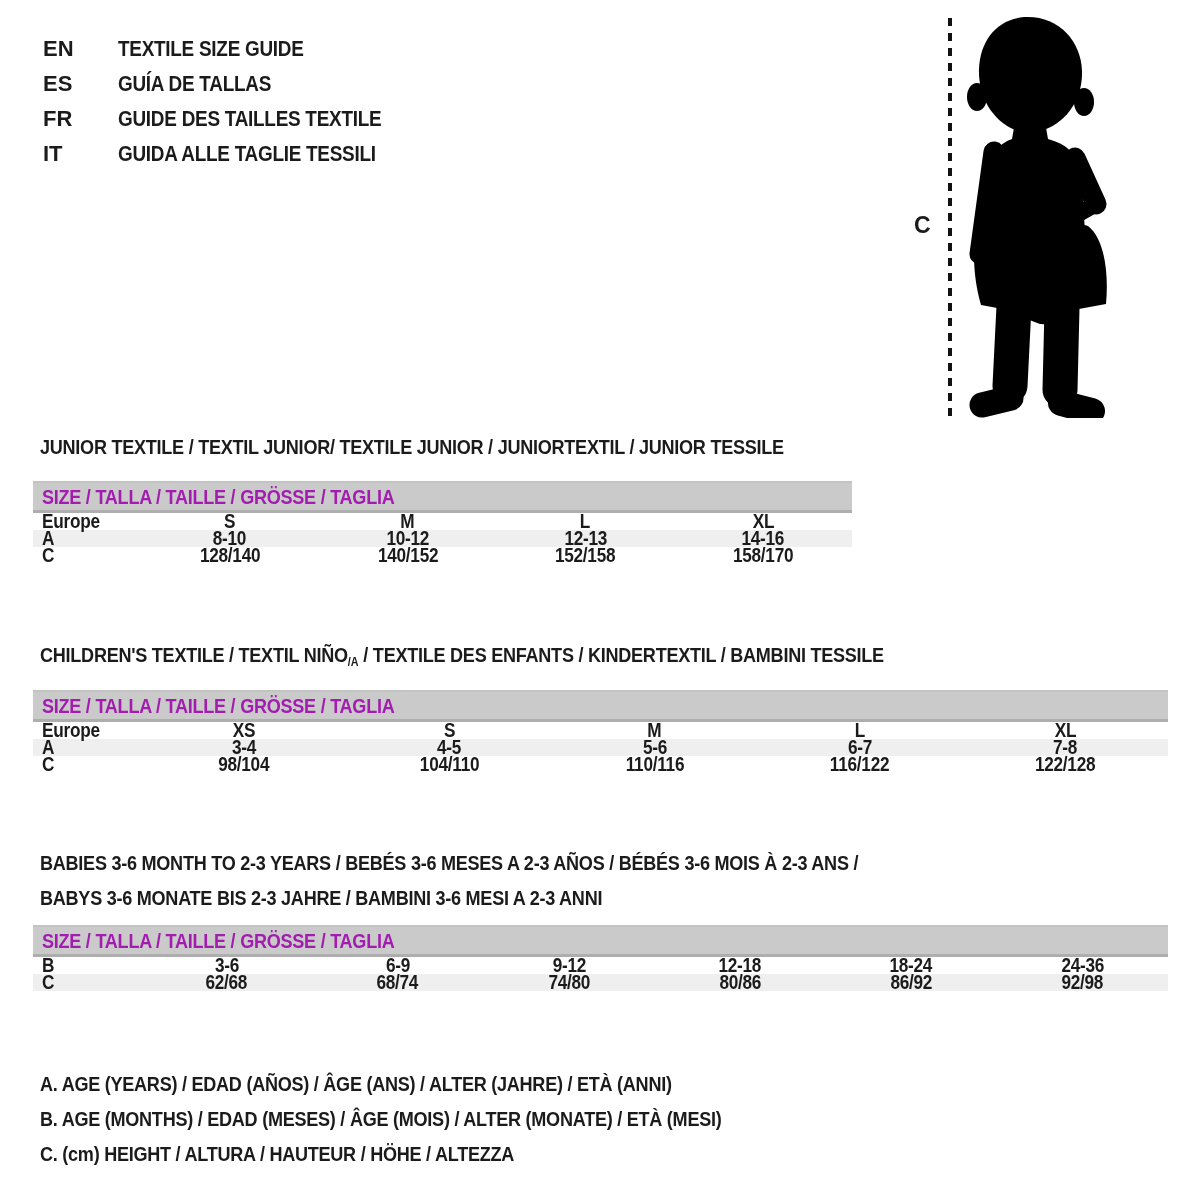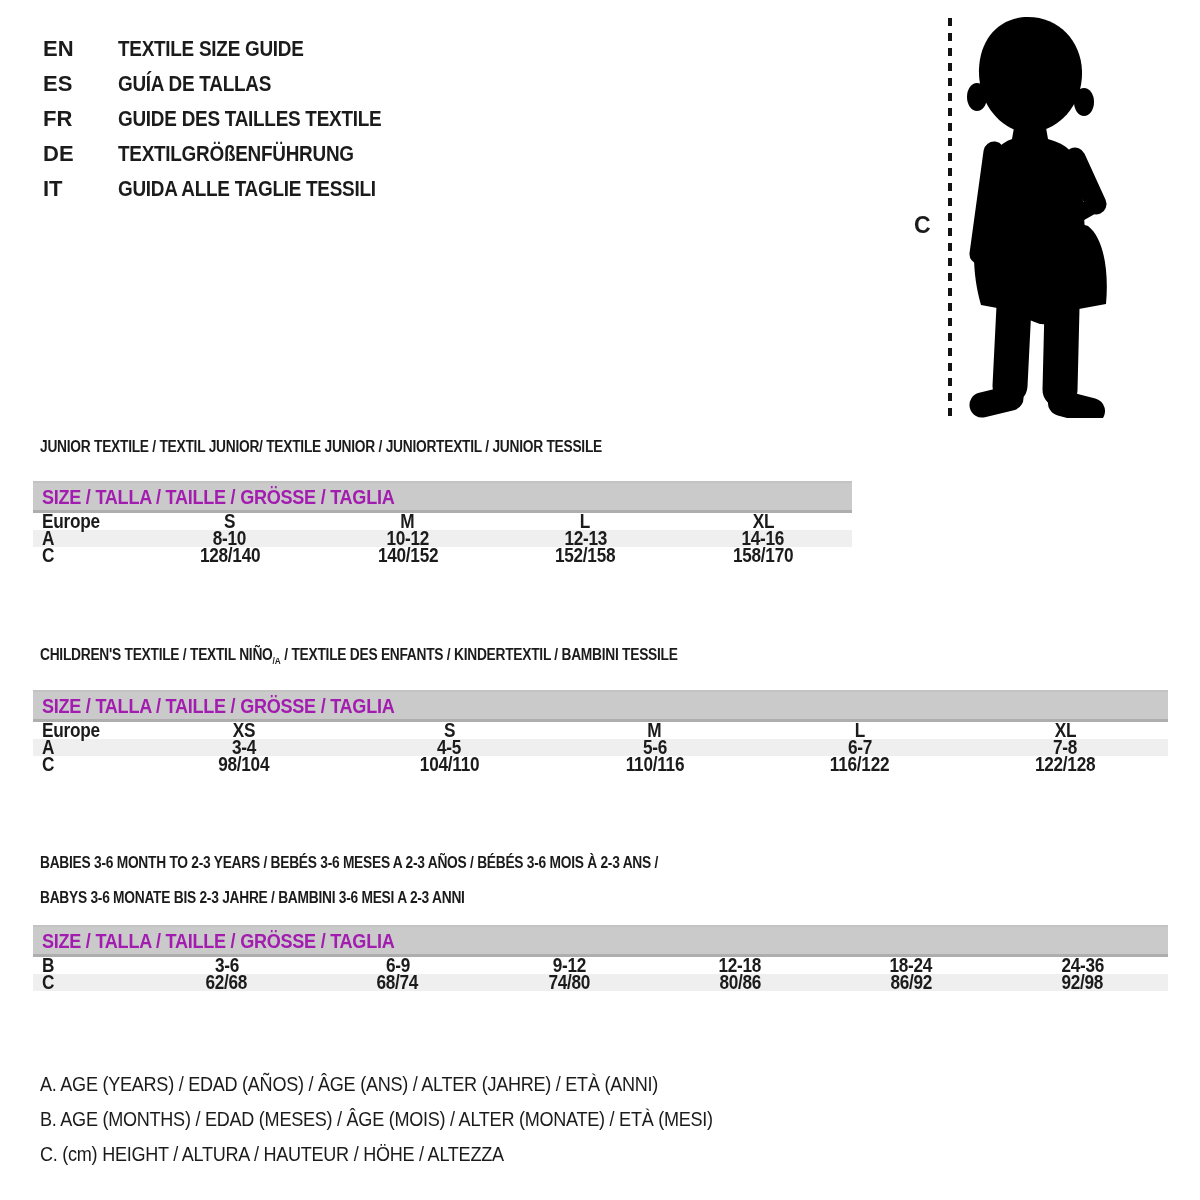--- a/index.html
+++ b/index.html
@@ -23,57 +23,53 @@
   .lang-code  { width:75px; flex:none; }
 
   
   .figure      { position:absolute; left:900px; top:0; width:260px; height:430px; }
   .fig-c-label { position:absolute; left:14px; top:212px; font-weight:bold; font-size:23px; }
   .dash-line   { position:absolute; left:48px; top:18px; width:4px; height:398px;
                  background:repeating-linear-gradient(to bottom, #121212 0 8px, transparent 8px 15px); }
   .toddler     { position:absolute; left:65px; top:14px; }
 
   
-  .sec-title { position:absolute; left:40px; font-weight:bold; font-size:16px; line-height:22px; }
+  .sec-title { position:absolute; left:40px; font-weight:bold; font-size:21px; line-height:22px; }
   .subsm     { font-size:0.6em; vertical-align:-4px; letter-spacing:0; }
 
   
   .table  { position:absolute; }
   .thead  { height:32px; background:#cacaca; border-top:2px solid #c3c3c3; border-bottom:3px solid #aeaeae;
             display:flex; align-items:center; padding-left:9px; font-weight:bold; font-size:21px; color:#a21caf; }
   .trow   { display:flex; align-items:center; height:17px; font-weight:bold; font-size:20px; }
   .trow.shaded { background:#efefef; }
   .tlabel { width:108px; flex:none; padding-left:9px; }
   .tcell  { flex:1; display:flex; justify-content:center; align-items:center; }
 
   
   .legend      { position:absolute; left:40px; top:1066px; }
-  .legend-line { height:35px; display:flex; align-items:center; font-weight:normal; font-size:21px; }
+  .legend-line { height:35px; display:flex; align-items:center; font-weight:bold; font-size:21px; }
 </style>
 </head>
 <body>
 
 <div class="canvas">
 
   <section class="lang-block">
     <div class="lang-row">
       <span class="lang-code">EN</span>
       <span class="cond">TEXTILE SIZE GUIDE</span>
     </div>
     <div class="lang-row">
       <span class="lang-code">ES</span>
       <span class="cond">GUÍA DE TALLAS</span>
     </div>
     <div class="lang-row">
       <span class="lang-code">FR</span>
       <span class="cond">GUIDE DES TAILLES TEXTILE</span>
-    </div>
-    <div class="lang-row">
-      <span class="lang-code">DE</span>
-      <span class="cond">TEXTILGRÖßENFÜHRUNG</span>
     </div>
     <div class="lang-row">
       <span class="lang-code">IT</span>
       <span class="cond">GUIDA ALLE TAGLIE TESSILI</span>
     </div>
   </section>
 
   <div class="figure">
     <span class="fig-c-label">C</span>
     <div class="dash-line"></div>

